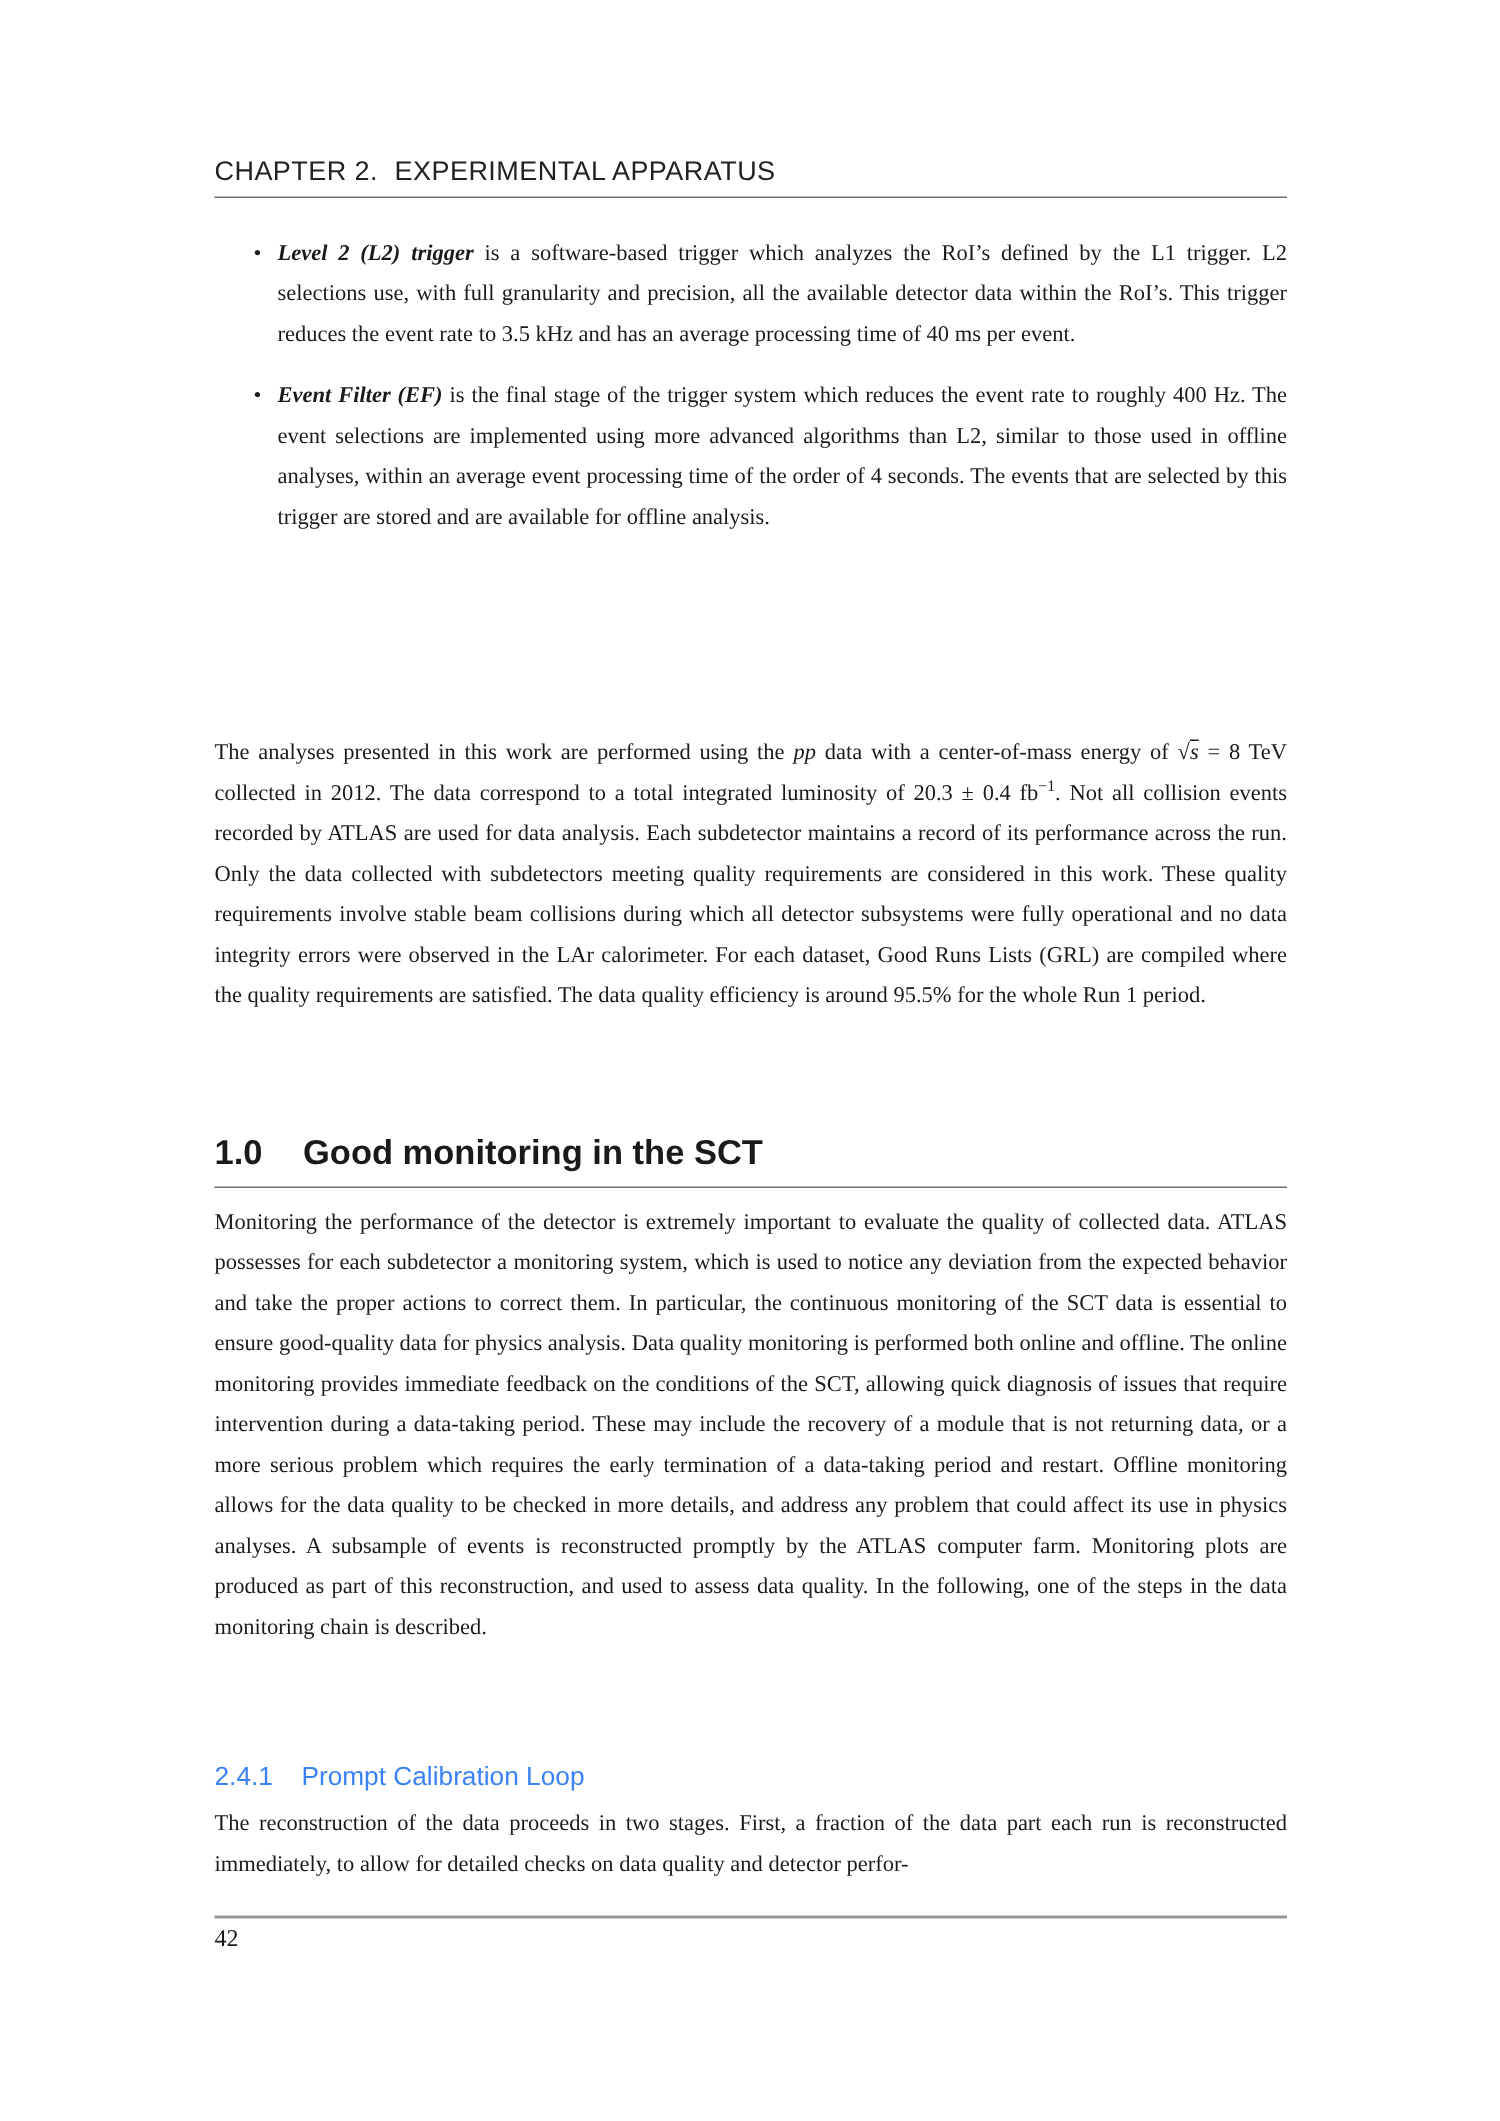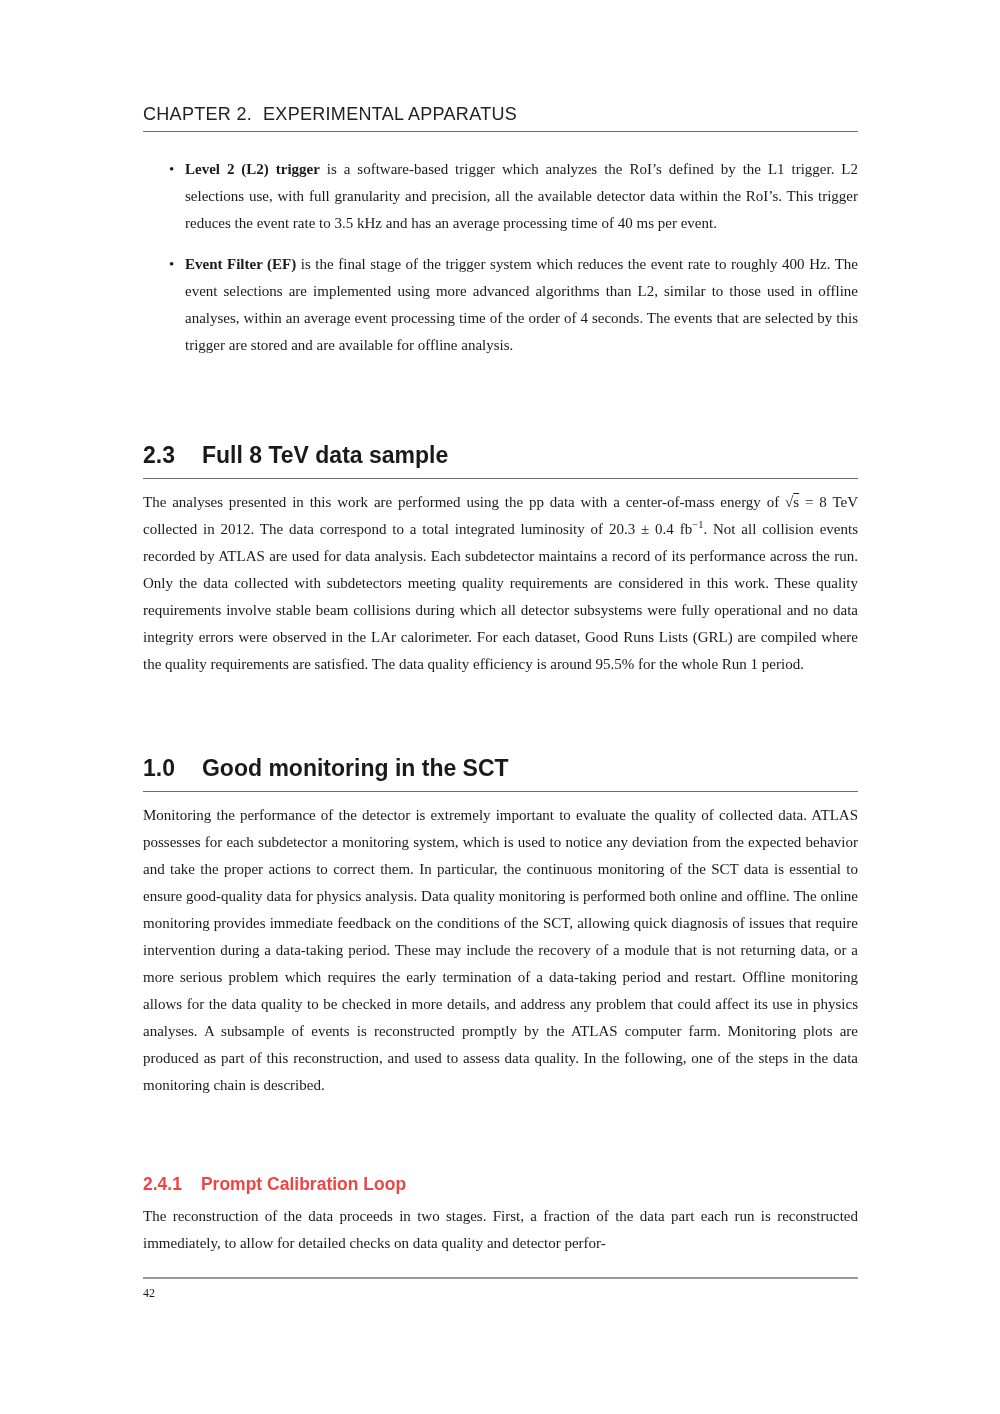--- a/index.html
+++ b/index.html
@@ -25,65 +25,65 @@
     padding-bottom: 6px;
     border-bottom: 1px solid #6e6e6e;
   }
   .running-header .chapter-title { margin-left: 11px; }
 
   
   .bullet-list { top: 156px; list-style: none; margin: 0; padding: 0; }
   .bullet-list li { display: flex; margin-bottom: 14px; padding-left: 26px; }
   .bullet-marker { flex: none; width: 16px; font-size: 15px; line-height: 27px; }
   .bullet-body { flex: 1; font-size: 15px; line-height: 27px; text-align: justify; }
-  .bullet-body b { font-weight: bold; }
+  .bullet-body b { font-weight: bold; font-style: italic; }
 
   
   h2.section-heading {
     margin: 0;
     font-family: "Liberation Sans", sans-serif;
     font-weight: bold;
     font-size: 23px;
     line-height: 30px;
     color: #1a1a1a;
     padding-bottom: 8px;
     border-bottom: 1px solid #6e6e6e;
   }
   h2 .section-number { margin-right: 27px; }
   .h2-23 { top: 440px; }
   .h2-24 { top: 753px; }
 
   
   h3.subsection-heading {
     margin: 0;
     font-family: "Liberation Sans", sans-serif;
-    font-weight: bold;
+    font-weight: normal;
     font-size: 17.5px;
     line-height: 24px;
-    color: #ef4444;
+    color: #3b82f6;
   }
   h3 .section-number { margin-right: 19px; }
   .h3-241 { top: 1172px; }
 
   
   .para { font-size: 15px; line-height: 27px; text-align: justify; margin: 0; }
   .para-23 { top: 489px; }
   .para-24 { top: 802px; }
   .para-241 { top: 1203px; }
 
-  .it { }
+  .it { font-style: italic; }
   .ol { text-decoration: overline; }
   sup.exp { font-size: 10.5px; vertical-align: super; line-height: 0; }
 
   
   .footer {
     top: 1277px;
     border-top: 2px solid #999999;
     padding-top: 4px;
-    font-size: 12px;
+    font-size: 16px;
     line-height: 20px;
   }
 </style>
 </head>
 <body>
 
 <div class="page">
 
   <header class="block running-header">
     <span>CHAPTER 2.</span><span class="chapter-title">EXPERIMENTAL APPARATUS</span>
@@ -93,23 +93,20 @@
     <li>
       <span class="bullet-marker">•</span>
       <div class="bullet-body"><b>Level 2 (L2) trigger</b><span> is a software-based trigger which analyzes the RoI’s defined by the L1 trigger. L2 selections use, with full granularity and precision, all the available detector data within the RoI’s. This trigger reduces the event rate to 3.5 kHz and has an average processing time of 40 ms per event.</span></div>
     </li>
     <li>
       <span class="bullet-marker">•</span>
       <div class="bullet-body"><b>Event Filter (EF)</b><span> is the final stage of the trigger system which reduces the event rate to roughly 400 Hz. The event selections are implemented using more advanced algorithms than L2, similar to those used in offline analyses, within an average event processing time of the order of 4 seconds. The events that are selected by this trigger are stored and are available for offline analysis.</span></div>
     </li>
   </ul>
 
-  <h2 class="block section-heading h2-23">
-    <span class="section-number">2.3</span><span>Full 8 TeV data sample</span>
-  </h2>
 
   <p class="block para para-23"><span>The analyses presented in this work are performed using the </span><span class="it">pp</span><span> data with a center-of-mass energy of </span><span>√</span><span class="it ol">s</span><span> = 8 TeV collected in 2012. The data correspond to a total integrated luminosity of 20.3 ± 0.4 fb</span><sup class="exp">−1</sup><span>. Not all collision events recorded by ATLAS are used for data analysis. Each subdetector maintains a record of its performance across the run. Only the data collected with subdetectors meeting quality requirements are considered in this work. These quality requirements involve stable beam collisions during which all detector subsystems were fully operational and no data integrity errors were observed in the LAr calorimeter. For each dataset, Good Runs Lists (GRL) are compiled where the quality requirements are satisfied. The data quality efficiency is around 95.5% for the whole Run 1 period.</span></p>
 
   <h2 class="block section-heading h2-24">
     <span class="section-number">1.0</span><span>Good monitoring in the SCT</span>
   </h2>
 
   <p class="block para para-24">Monitoring the performance of the detector is extremely important to evaluate the quality of collected data. ATLAS possesses for each subdetector a monitoring system, which is used to notice any deviation from the expected behavior and take the proper actions to correct them. In particular, the continuous monitoring of the SCT data is essential to ensure good-quality data for physics analysis. Data quality monitoring is performed both online and offline. The online monitoring provides immediate feedback on the conditions of the SCT, allowing quick diagnosis of issues that require intervention during a data-taking period. These may include the recovery of a module that is not returning data, or a more serious problem which requires the early termination of a data-taking period and restart. Offline monitoring allows for the data quality to be checked in more details, and address any problem that could affect its use in physics analyses. A subsample of events is reconstructed promptly by the ATLAS computer farm. Monitoring plots are produced as part of this reconstruction, and used to assess data quality. In the following, one of the steps in the data monitoring chain is described.</p>
 
   <h3 class="block subsection-heading h3-241">

